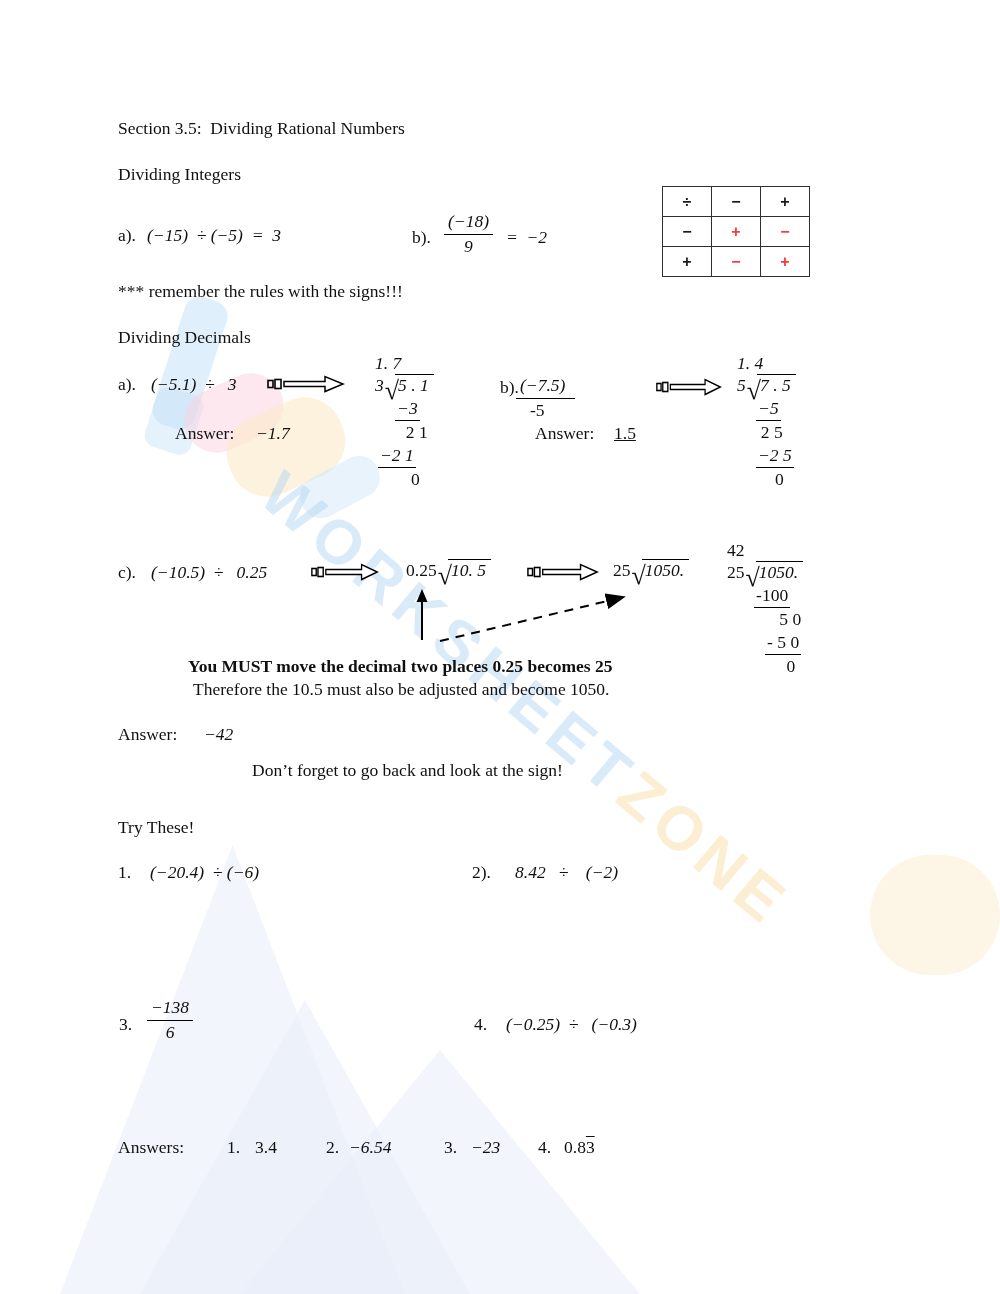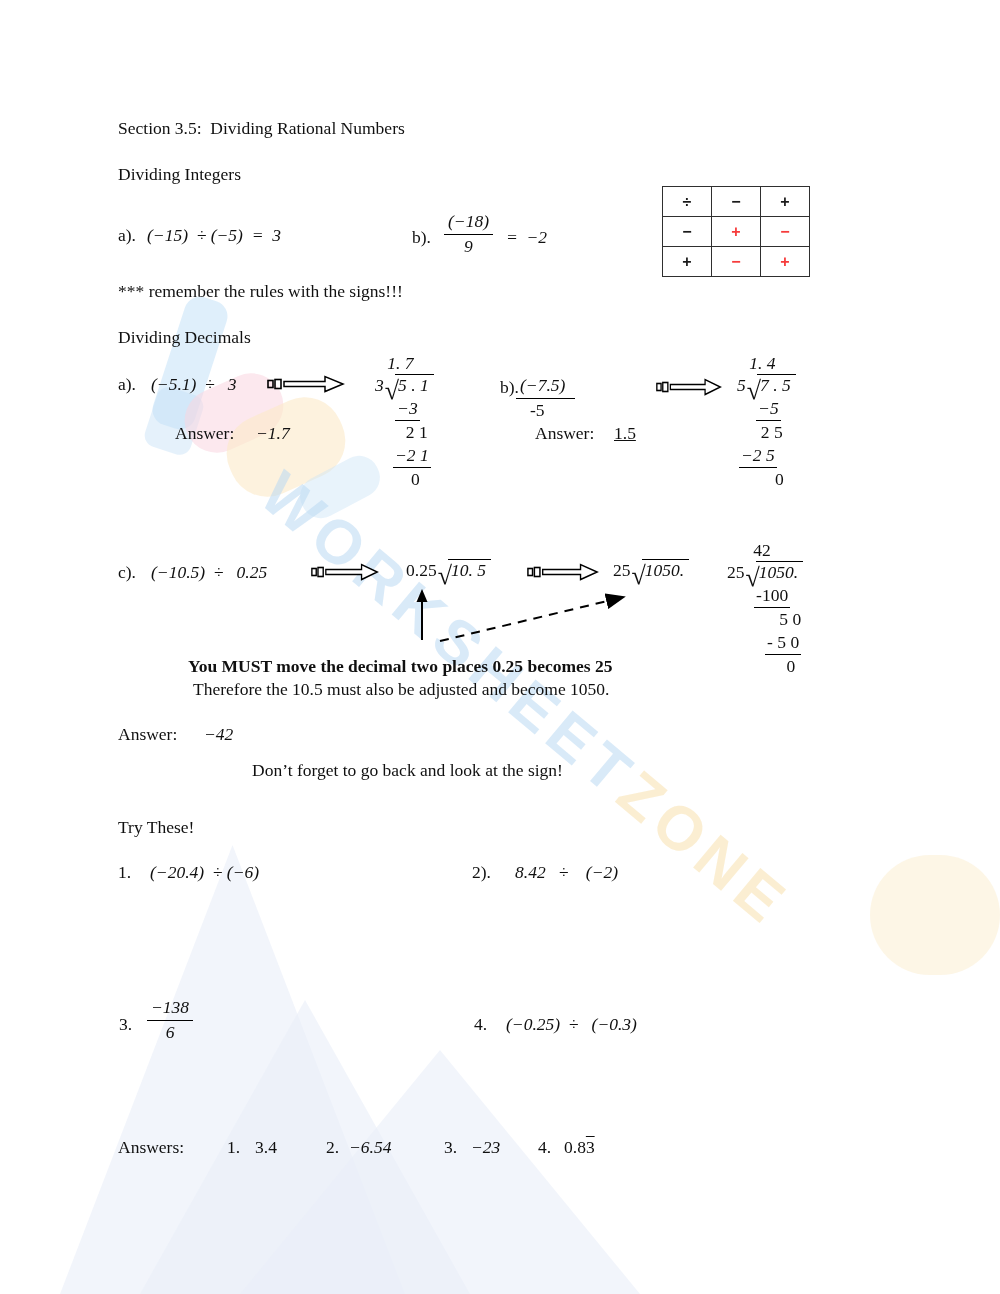--- a/index.html
+++ b/index.html
@@ -39,21 +39,21 @@
 
   
   .frac{position:absolute;z-index:2;text-align:center;}
   .frac .num{display:block;border-bottom:1.5px solid #000;padding:0 4px 1px 4px;}
   .frac .den{display:block;padding-top:1px;}
   #frac-dec-b .num{padding-right:10px;}
   #frac-dec-b .den{text-align:left;padding-left:14px;font-style:normal;}
 
   
   .ld{position:absolute;z-index:2;}
-  .ld .q{display:block;text-align:center;padding-right:8px;height:21px;font-style:italic;}
+  .ld .q{display:block;text-align:left;padding-right:8px;height:21px;font-style:italic;}
   .ld .main{display:flex;align-items:flex-end;}
   .ld .dvs{padding-right:1px;font-style:italic;}
   .ld .rad{font-size:26px;line-height:19px;position:relative;top:3px;font-style:normal;}
   .ld .dvd{border-top:1.6px solid #000;padding:0 5px 0 3px;margin-left:-4px;font-style:italic;}
   .ld .work{display:flex;flex-direction:column;align-items:flex-end;}
   .ld .ln{padding:0 2px;line-height:23px;}
   .ld .ln.u{border-bottom:1.5px solid #000;}
   .ld-plain .dvs, .ld-plain .dvd{font-style:normal;}
   #ld-c1 .dvd, #ld-c2 .dvd, #ld-c3 .dvd{font-style:italic;}
   #ld-c1 .dvs, #ld-c2 .dvs, #ld-c3 .dvs{font-style:normal;}
@@ -127,21 +127,21 @@
 <div class="ld" id="ld-a" style="left:375px;top:353px;">
   <span class="q">1. 7</span>
   <div class="main">
     <span class="dvs">3</span>
     <span class="rad">√</span>
     <span class="dvd">5 . 1</span>
   </div>
   <div class="work">
     <span class="ln u math" style="margin-right:14px;">−3</span>
     <span class="ln" style="margin-right:4px;">2 1</span>
-    <span class="ln u math" style="margin-right:3px;font-family:Liberation Serif, serif;">−2 1</span>
+    <span class="ln u math" style="margin-right:18px;font-family:Liberation Serif, serif;">−2 1</span>
     <span class="ln" style="margin-right:12px;">0</span>
   </div>
 </div>
 
 <span class="abs fg" style="left:175px;top:423px;">Answer:</span>
 <span class="abs fg math" style="left:256px;top:423px;">−1.7</span>
 
 <span class="abs fg" style="left:500px;top:377px;">b).</span>
 <div class="frac" id="frac-dec-b" style="left:516px;top:375px;">
   <span class="num math">(−7.5)</span>
@@ -159,21 +159,21 @@
 <div class="ld" id="ld-b" style="left:737px;top:353px;">
   <span class="q">1. 4</span>
   <div class="main">
     <span class="dvs">5</span>
     <span class="rad">√</span>
     <span class="dvd">7 . 5</span>
   </div>
   <div class="work">
     <span class="ln u math" style="margin-right:15px;">−5</span>
     <span class="ln" style="margin-right:11px;">2 5</span>
-    <span class="ln u math" style="margin-right:19px;">−2 5</span>
+    <span class="ln u math" style="margin-right:2px;">−2 5</span>
     <span class="ln" style="margin-right:10px;">0</span>
   </div>
 </div>
 
 <span class="abs fg" style="left:118px;top:562px;">c).</span>
 <span class="abs fg math" style="left:151px;top:562px;">(−10.5)  ÷   0.25</span>
 
 <svg style="left:311px;top:563px;" width="68" height="18" viewBox="0 0 78 18" preserveAspectRatio="none">
   <rect x="1" y="5.5" width="5" height="7" fill="none" stroke="#000" stroke-width="1.6"></rect>
   <rect x="8" y="4.5" width="6" height="9" fill="none" stroke="#000" stroke-width="1.6"></rect>

